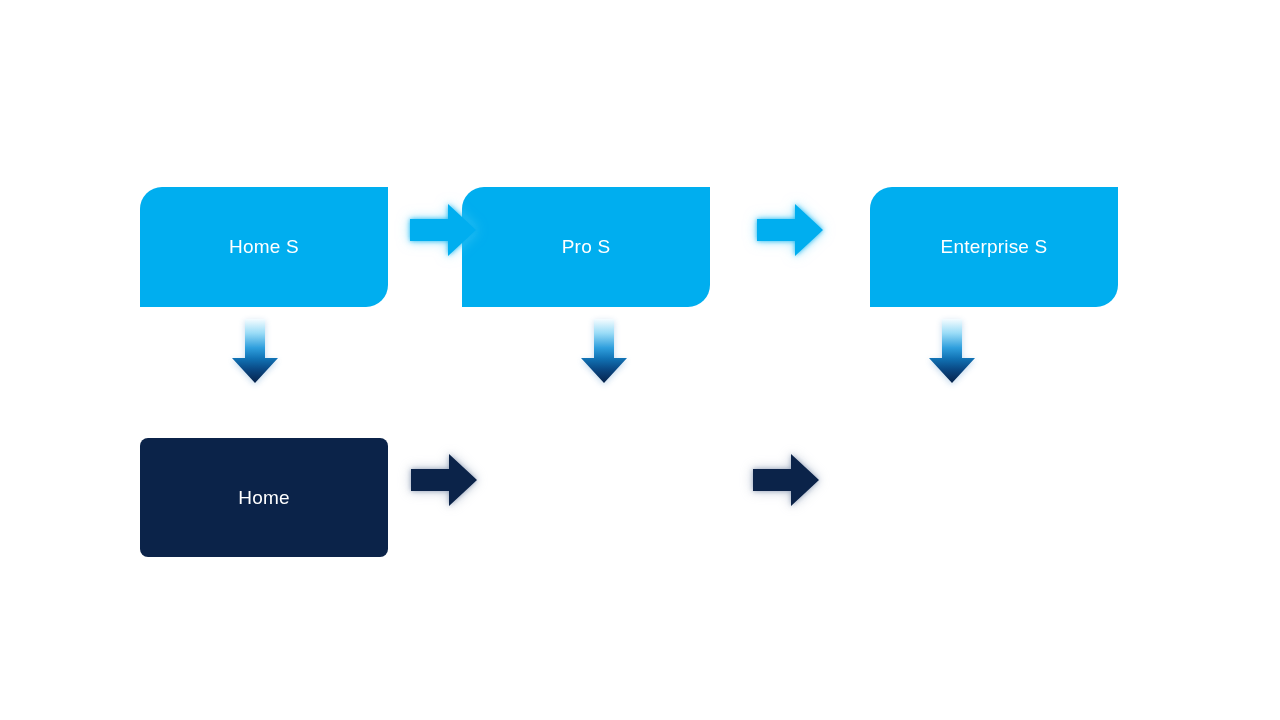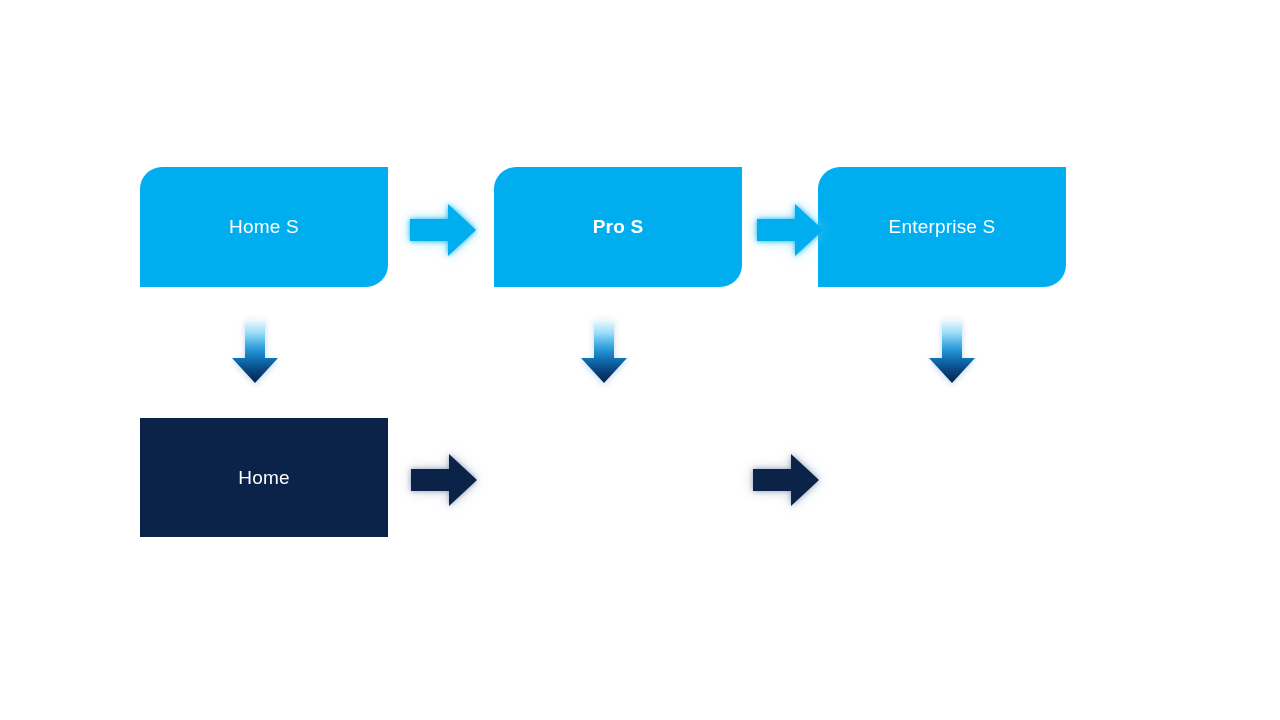--- a/index.html
+++ b/index.html
@@ -17,36 +17,37 @@
   }
   .node {
     position: absolute;
     width: 248px;
     display: flex;
     align-items: center;
     justify-content: center;
     color: #ffffff;
     font-size: 19px;
     letter-spacing: 0.2px;
+    margin-top: 20px;
   }
   .node-top {
     height: 120px;
     top: 167px;
     background: #00aeef;
     border-radius: 22px 0 22px 0;
   }
   .node-bottom {
     height: 119px;
     top: 418px;
     background: #0b2349;
-    border-radius: 0;
+    border-radius: 8px;
   }
   .col-0 { left: 140px; }
-  .col-1 { left: 494px; font-weight: bold; }
-  .col-2 { left: 818px; }
+  .col-1 { left: 462px; }
+  .col-2 { left: 870px; }
 
   .arrow { position: absolute; }
 
   .right-arrow-top svg {
     filter: drop-shadow(0 0 2.5px rgba(0,174,239,0.85)) drop-shadow(0 0 6px rgba(110,215,250,0.55));
   }
   .right-arrow-bottom svg {
     filter: drop-shadow(0 0 2.5px rgba(90,110,145,0.55)) drop-shadow(0 0 6px rgba(120,140,170,0.4));
   }
   .down-arrow svg {

